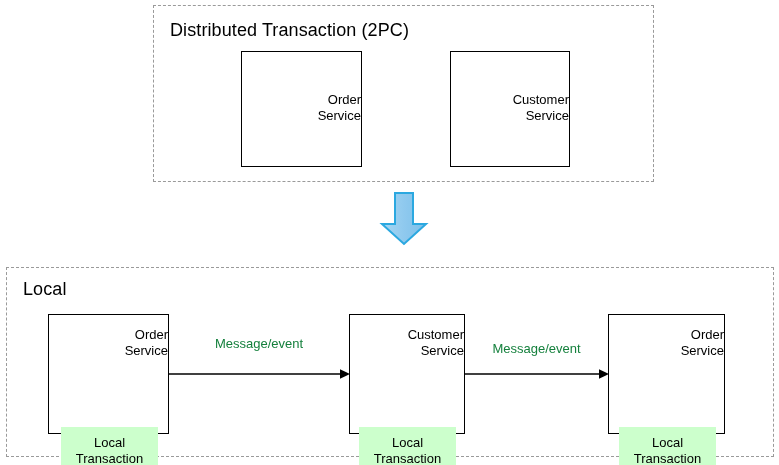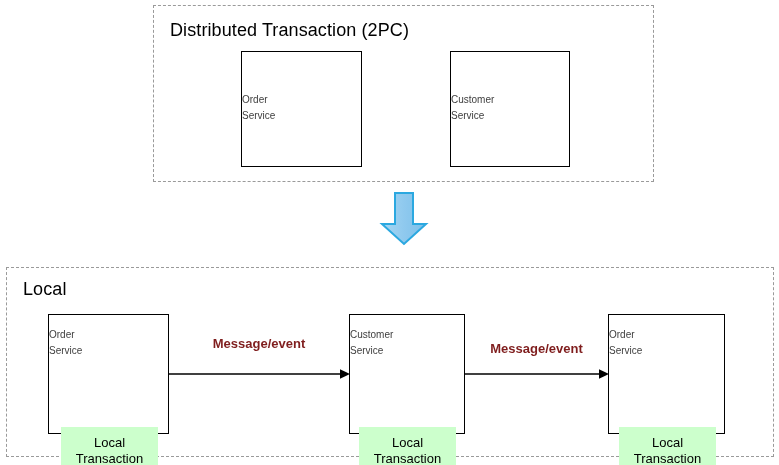--- a/index.html
+++ b/index.html
@@ -63,25 +63,25 @@
   .service-box {
     position: absolute;
     border: 1.6px solid #000000;
     background: #ffffff;
     box-sizing: border-box;
   }
   .service-name {
     position: absolute;
     left: 0;
     width: 100%;
-    text-align: left;
-    font-size: 10px;
+    text-align: right;
+    font-size: 13px;
     line-height: 16px;
     white-space: pre-line;
-    color: #404040;
+    color: #000000;
   }
 
   
   #box-2pc-order {
     left: 241px;
     top: 51px;
     width: 121px;
     height: 116px;
   }
   #box-2pc-customer {
@@ -166,22 +166,21 @@
     left: 464px;
     top: 367px;
     width: 145px;
   }
   .flow-label {
     position: absolute;
     text-align: center;
     font-size: 13px;
     line-height: 16px;
     white-space: nowrap;
-    color: #7f1d1d;
-    font-weight: bold;
+    color: #15803d;
   }
   #flow-label-1 {
     left: 168px;
     top: 336px;
     width: 182px;
   }
   #flow-label-2 {
     left: 464px;
     top: 341px;
     width: 145px;

